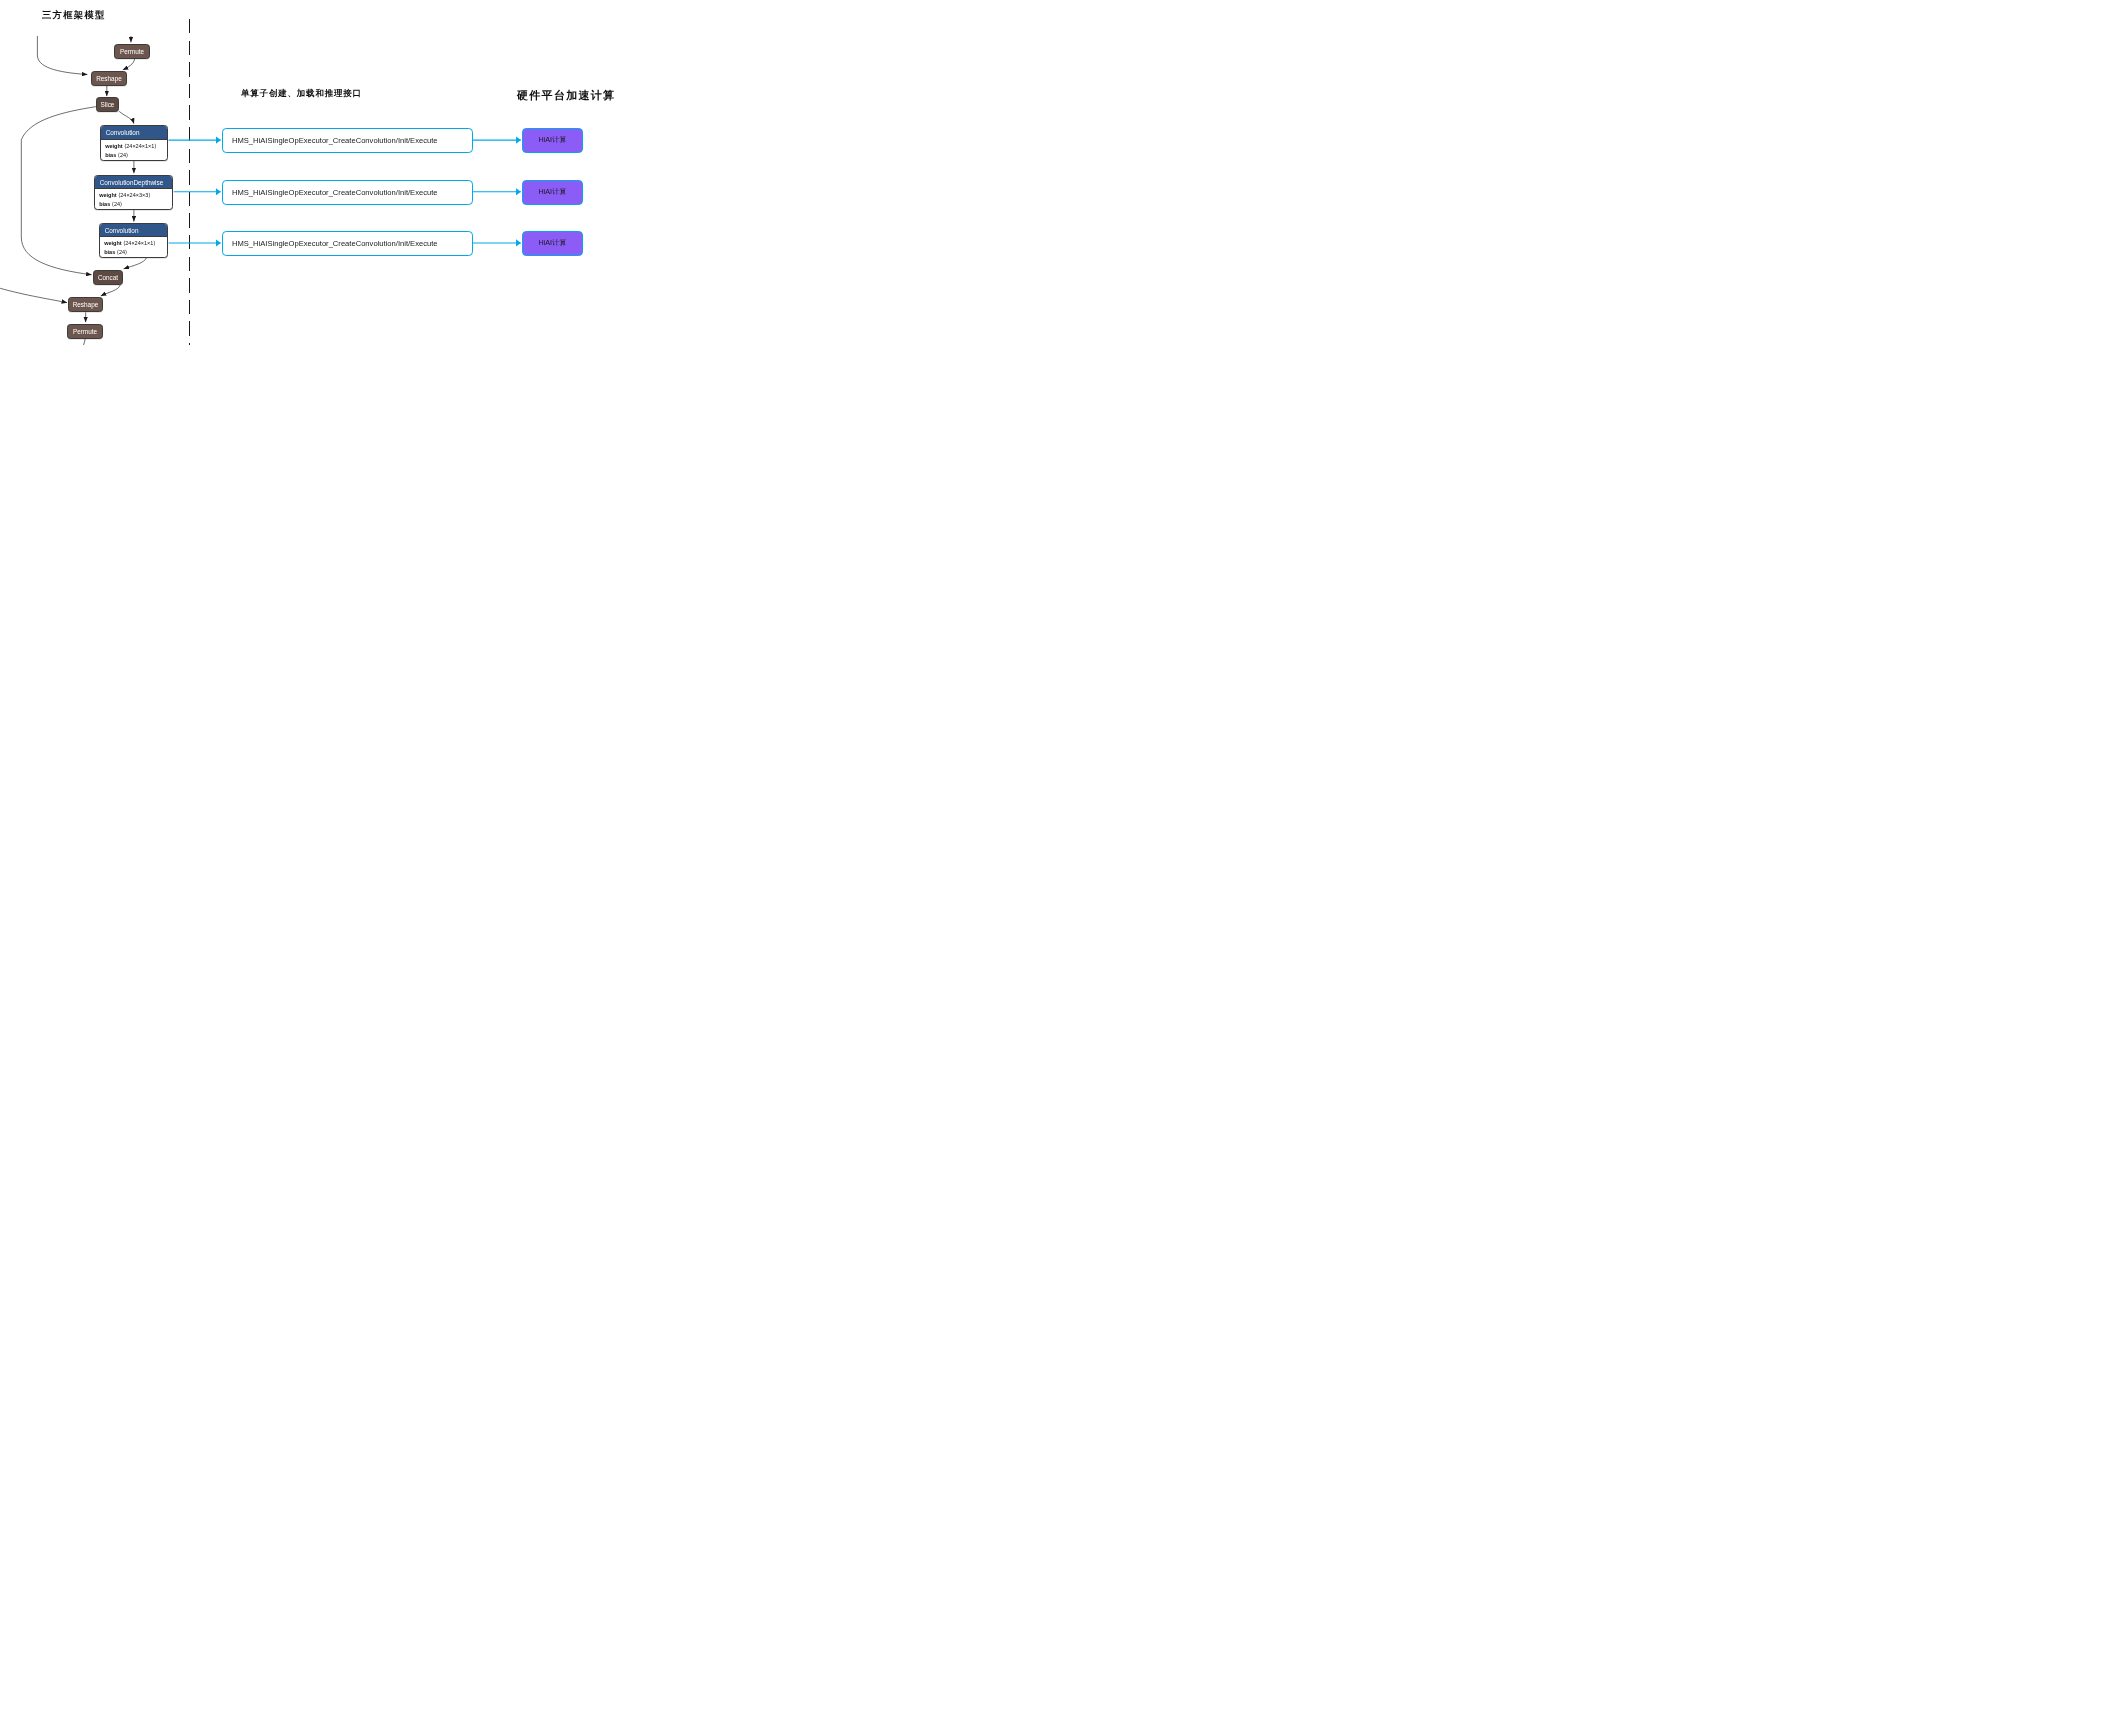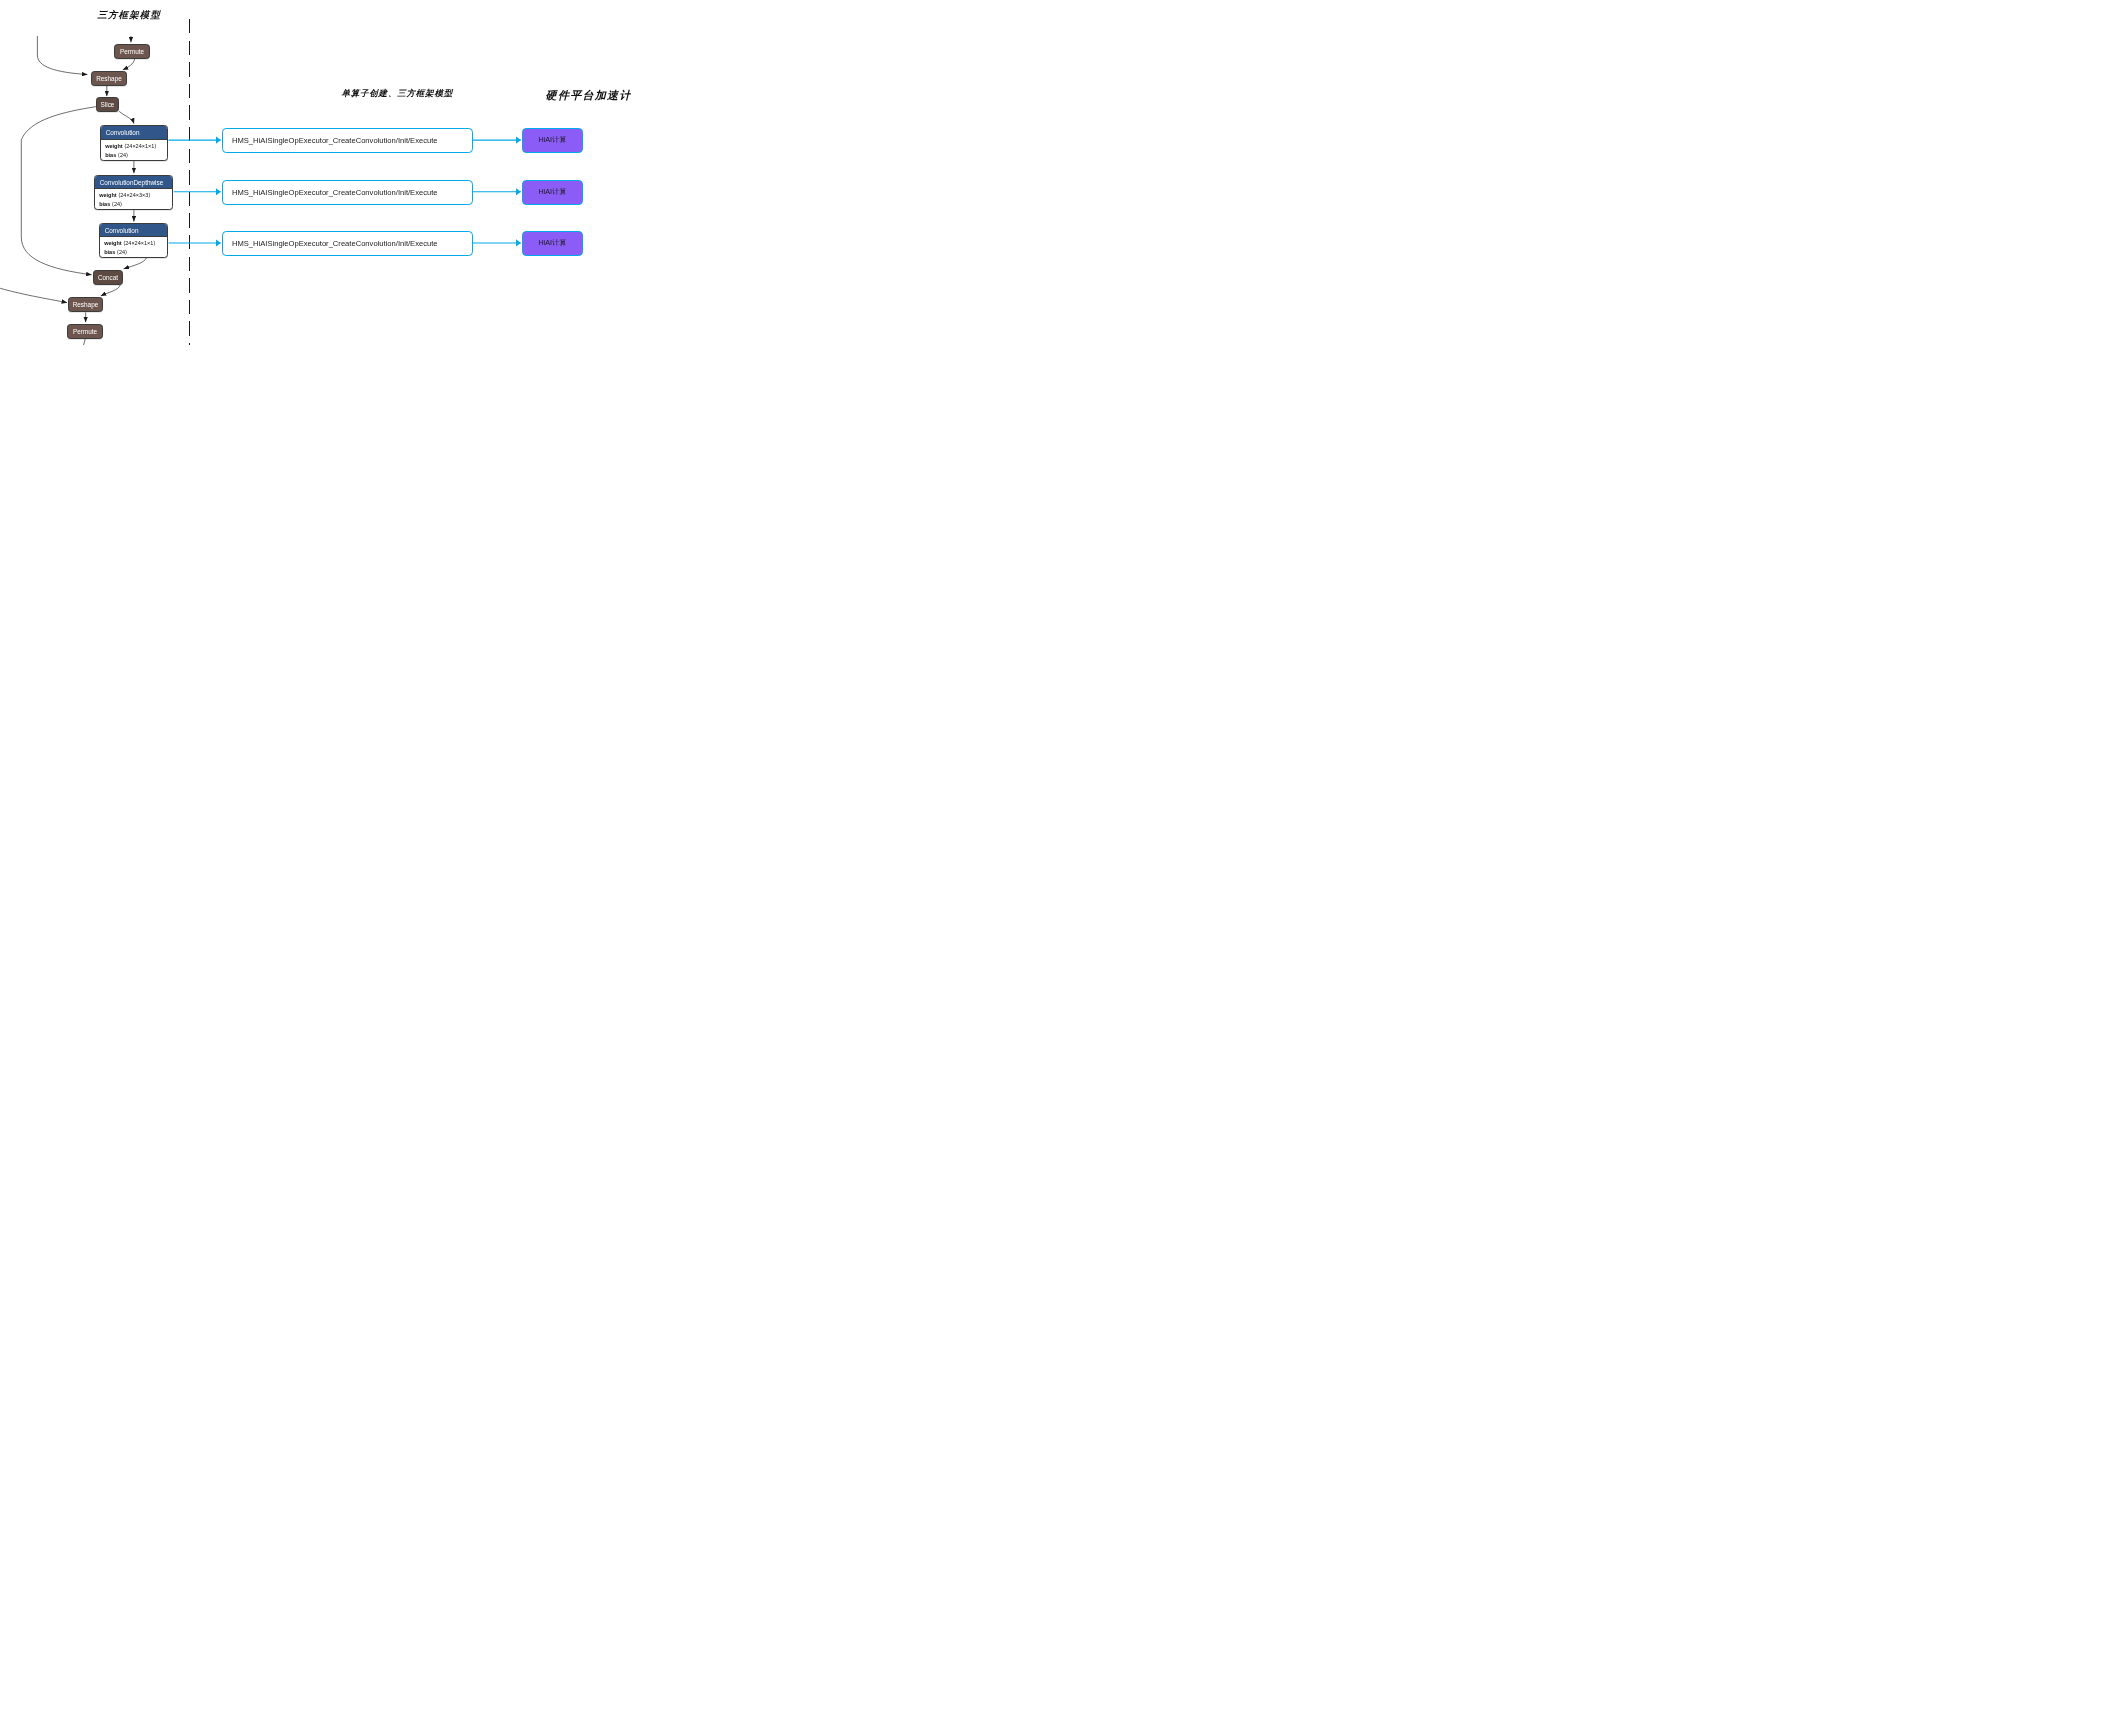--- a/index.html
+++ b/index.html
@@ -1,20 +1,20 @@
 <!DOCTYPE html>
 <html style="--accent: #00A9E8; --node-brown: #6D564E; --node-brown-dark: #5D4A42; --header-blue: #315689; --edge: #1A1A1A;font-size:6.8px"><head>
 <meta charset="utf-8">
 <style>
   html,body{margin:0;padding:0;background:#ffffff;}
   .canvas{
     position:relative;width:631px;height:345px;background:#ffffff;overflow:hidden;
     font-family:"Liberation Sans","DejaVu Sans",sans-serif;color:#1a1a1a;
   }
-  .title{position:absolute;font-weight:bold;text-align:right;color:#111;font-style:italic;}
+  .title{position:absolute;font-weight:bold;text-align:left;color:#111;}
   .title-left{left:42px;top:9.3px;width:119px;font-size:9.3px;letter-spacing:1.3px;}
   .title-mid{left:241px;top:88px;width:212px;font-size:8.5px;letter-spacing:0.8px;}
   .title-right{left:517px;top:88px;width:127px;font-size:11px;letter-spacing:1.3px;}
 
   .divider{
     position:absolute;left:189px;top:18.6px;width:1.3px;height:327px;
     background:repeating-linear-gradient(to bottom,var(--edge) 0 14.4px,transparent 14.4px 21.6px);
   }
 
   .node{
@@ -58,21 +58,21 @@
   .cyan-line{stroke:var(--accent);stroke-width:2.6;fill:none;}
   .mk-edge{fill:var(--edge);}
   .mk-cyan{fill:var(--accent);}
 </style>
 </head>
 <body>
 
 <div class="canvas">
 
   <div class="title title-left">三方框架模型</div>
-  <div class="title title-mid">单算子创建、三方框架模型</div>
+  <div class="title title-mid">单算子创建、加载和推理接口</div>
   <div class="title title-right">硬件平台加速计算</div>
 
   <div class="divider"></div>
 
   <svg class="wires" viewBox="0 0 1490 815">
     <defs>
       <marker id="arrow-black" markerWidth="9" markerHeight="7" refX="8.6" refY="3.5" orient="auto">
         <path d="M0,0 L9,3.5 L0,7 Z" class="mk-edge"></path>
       </marker>
       <marker id="arrow-cyan" markerWidth="4.6" markerHeight="6.6" refX="4.3" refY="3.3" orient="auto">

